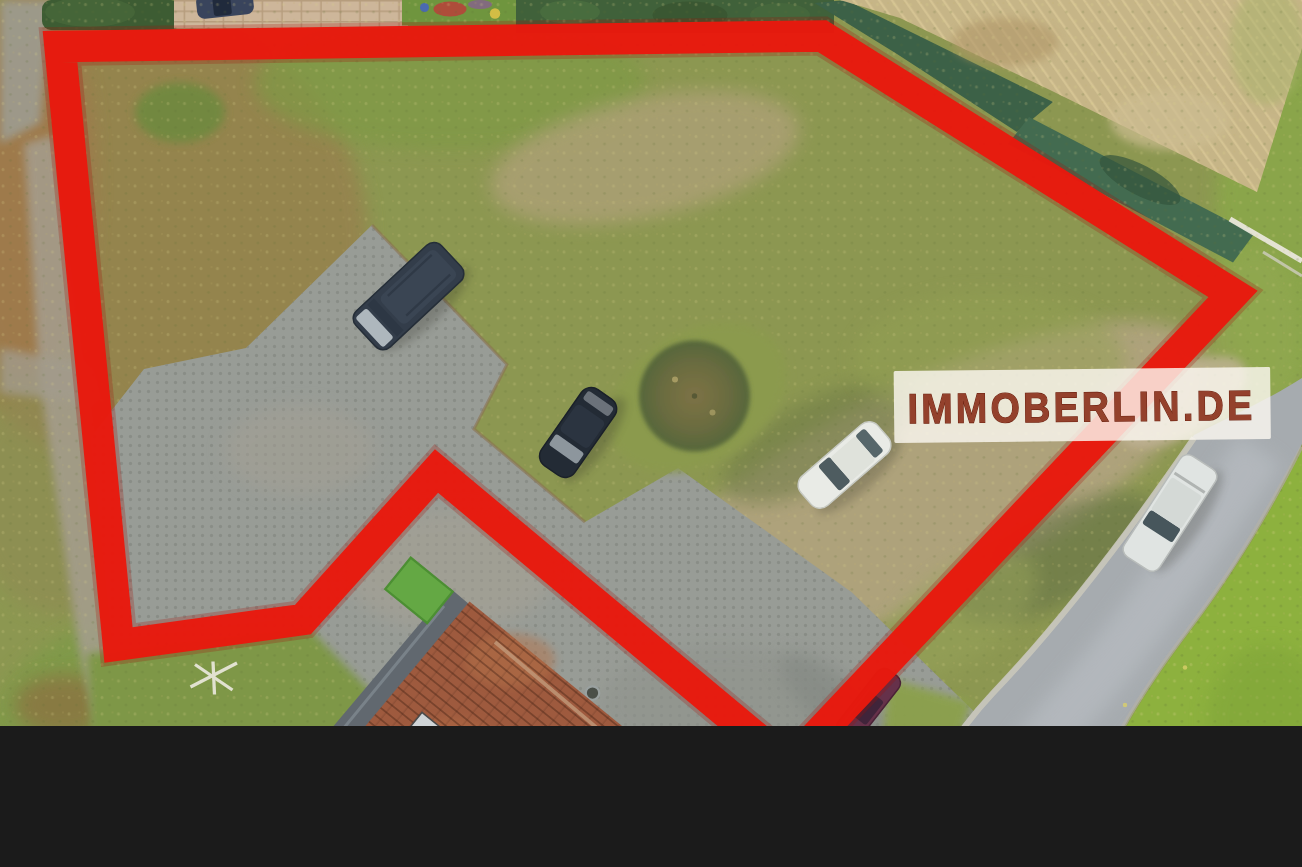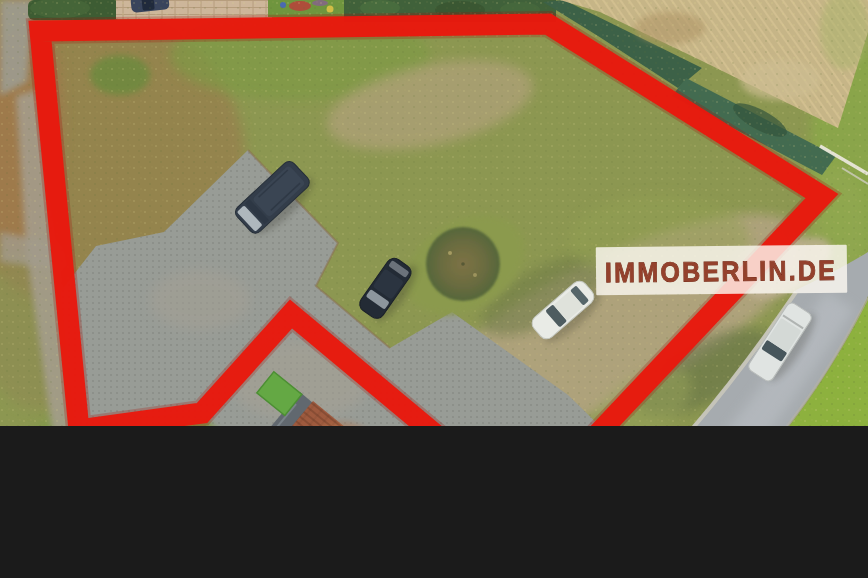--- a/index.html
+++ b/index.html
@@ -1,16 +1,16 @@
 <!DOCTYPE html>
 <html><head>
 <meta charset="utf-8">
 <style>
   html,body{margin:0;padding:0;background:#1b1b1b;}
-  .stage{width:868px;height:426px;position:relative;overflow:hidden;margin:0 auto;
+  .stage{width:868px;height:484px;position:relative;overflow:hidden;margin:0 auto;
          font-family:"Liberation Sans", sans-serif;text-decoration:underline;}
   svg{display:block}
   .wm-text{font-family:"Liberation Sans", sans-serif;font-weight:700;
            letter-spacing:2.5px;}
 </style>
 </head>
 <body>
 
 <div class="stage">
 <svg width="868" height="578" viewBox="0 0 868 578" xmlns="http://www.w3.org/2000/svg">

